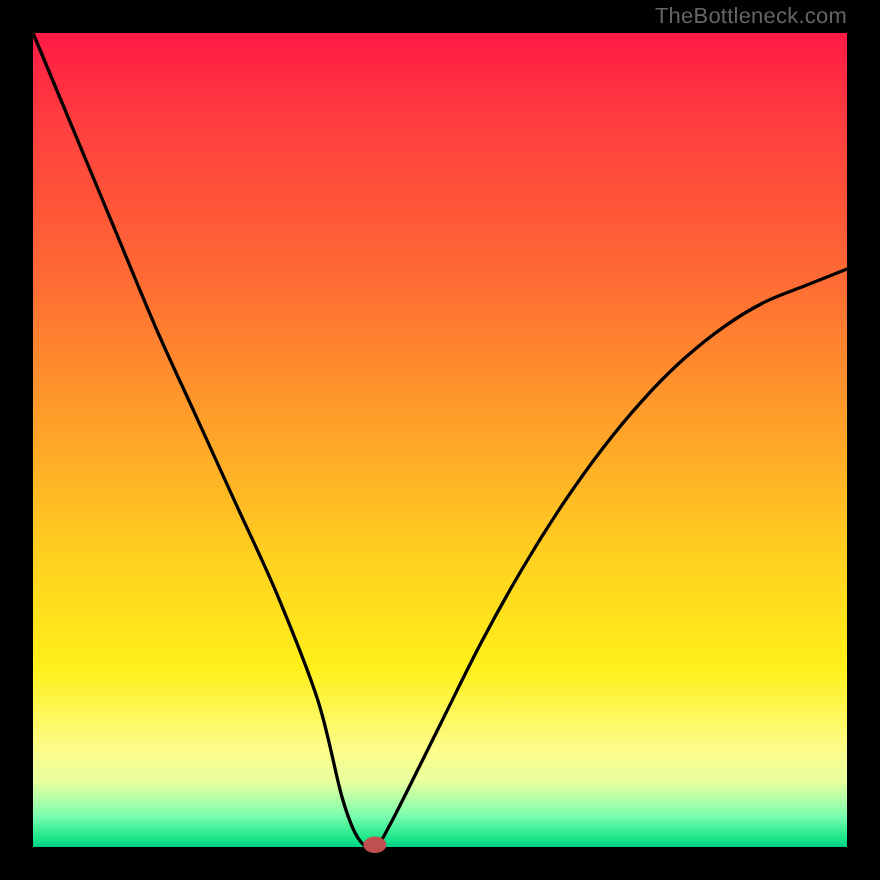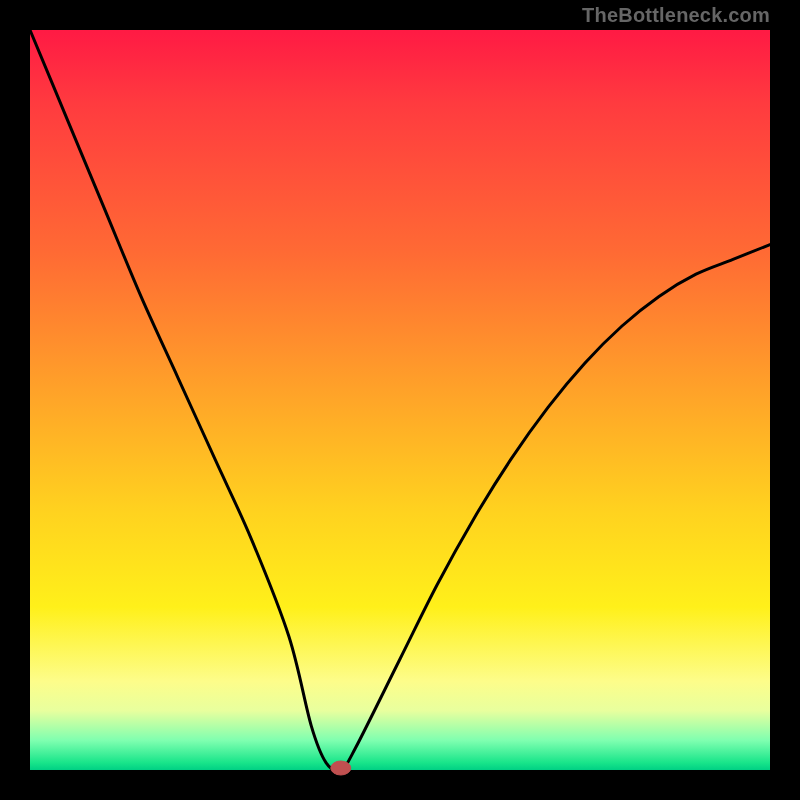--- a/index.html
+++ b/index.html
@@ -37,21 +37,21 @@
       #7fffb0 96%,
       #19e58a 99%,
       #00d084 100%
     );
   }
   .watermark {
     position: absolute;
     top: 4px;
     right: 30px;
     font-size: 20px;
-    font-weight: 700;
+    font-weight: 400;
     color: #666;
     letter-spacing: 0.2px;
   }
   svg.curve {
     position: absolute;
     left: 0;
     top: 0;
     width: 740px;
     height: 740px;
     overflow: visible;

